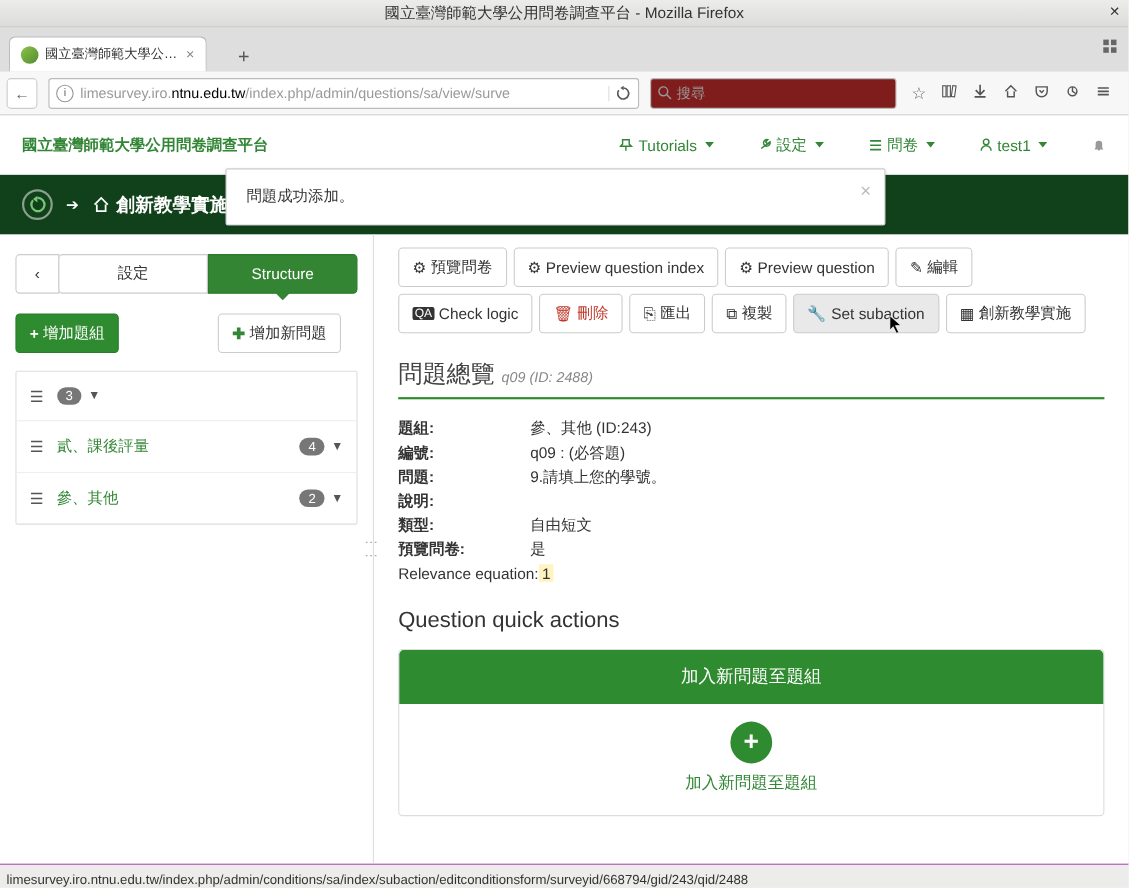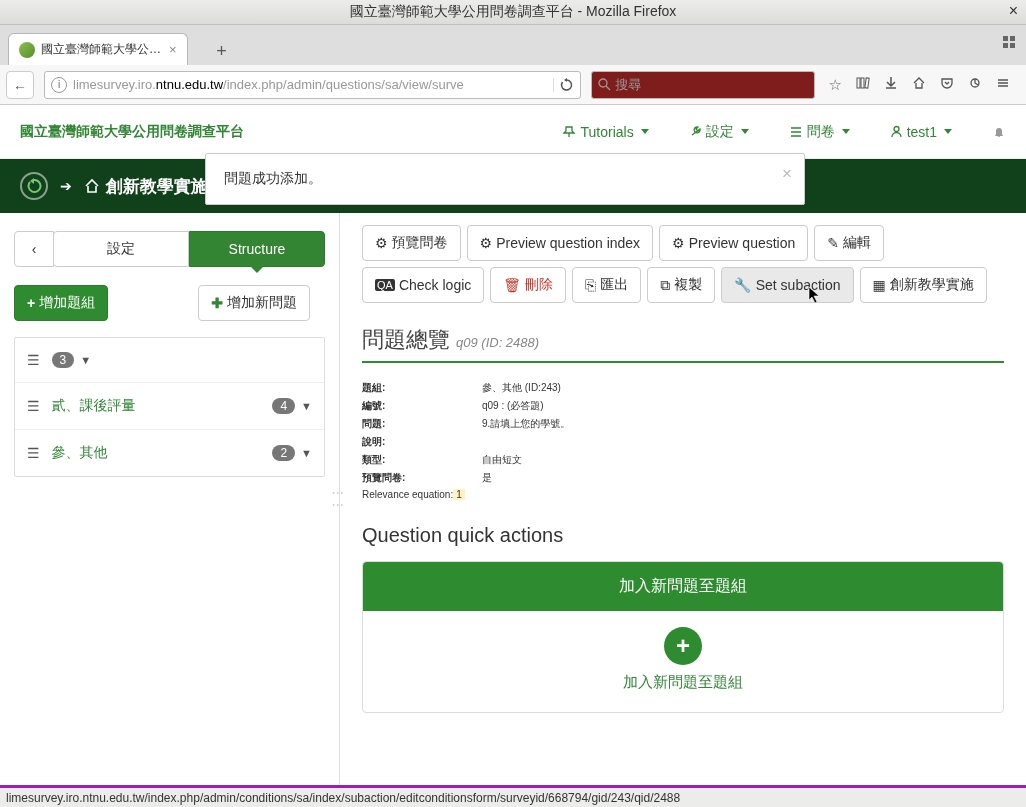--- a/index.html
+++ b/index.html
@@ -55,29 +55,29 @@
 .group-item .badge { background: #777; color: #fff; border-radius: 10px; padding: 1px 8px; font-size: 12px; margin-right: 6px; }
 .group-item .exp { color: #555; font-size: 11px; }
 .main { flex: 1; padding: 12px 22px; overflow: auto; }
 .btn-row { display: flex; flex-wrap: wrap; gap: 6px; margin-bottom: 22px; }
 .btn-row .btn { color: #333; }
 .btn-row .btn.hover { background: #e9e9e9; }
 .btn-row .btn .red { color: #c0392b; }
 .section-title { font-size: 22px; color: #444; margin-bottom: 6px; }
 .section-title .sub { font-size: 13px; color: #888; font-style: italic; margin-left: 6px; }
 .hr-green { height: 2px; background: #2f8b2f; margin-bottom: 18px; }
-.kv { display: grid; grid-template-columns: 120px 1fr; row-gap: 4px; font-size: 10px; margin-bottom: 24px; }
+.kv { display: grid; grid-template-columns: 120px 1fr; row-gap: 4px; font-size: 14px; margin-bottom: 24px; }
 .kv .k { font-weight: bold; }
 .kv .hl { background: #fff3c0; padding: 0 3px; }
 .quick { border: 1px solid #ddd; border-radius: 4px; margin-top: 14px; }
 .quick .qhead { background: #2f8b2f; color: #fff; text-align: center; padding: 14px 0; font-size: 16px; border-radius: 4px 4px 0 0; }
 .quick .qbody { text-align: center; padding: 16px 0 20px; }
 .quick .plusbtn { width: 38px; height: 38px; background: #2f8b2f; border-radius: 50%; display: inline-flex; align-items: center; justify-content: center; color: #fff; font-size: 24px; font-weight: bold; margin-bottom: 8px; }
 .quick .qtext { color: #328636; font-size: 15px; }
-.statusbar { height: 22px; background: #ececea; border-top: 3px solid #a21caf; font-size: 12px; color: #333; display: flex; align-items: center; padding: 0 6px; white-space: nowrap; overflow: hidden; }
+.statusbar { height: 22px; background: #ececea; border-top: 1px solid #a21caf; font-size: 12px; color: #333; display: flex; align-items: flex-end; padding: 0 6px; white-space: nowrap; overflow: hidden; }
 svg { display: block; }
 .h2 { font-size: 20px; color: #333; margin-bottom: 10px; }
 .cursor { position: absolute; width: 14px; height: 18px; pointer-events: none; }
 </style>
 </head>
 <body>
 
 <div class="titlebar">
   <span>國立臺灣師範大學公用問卷調查平台 - Mozilla Firefox</span>
   <span class="close">×</span>

